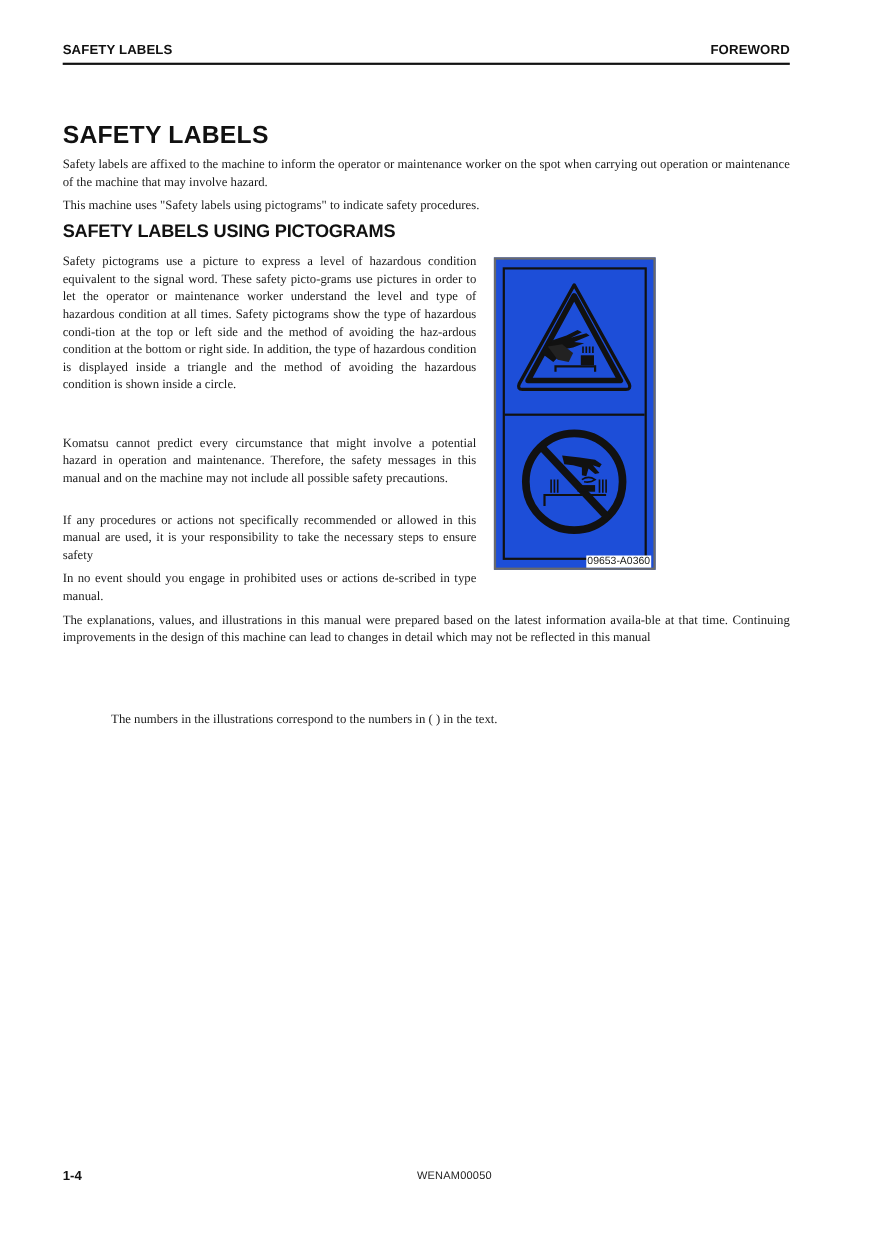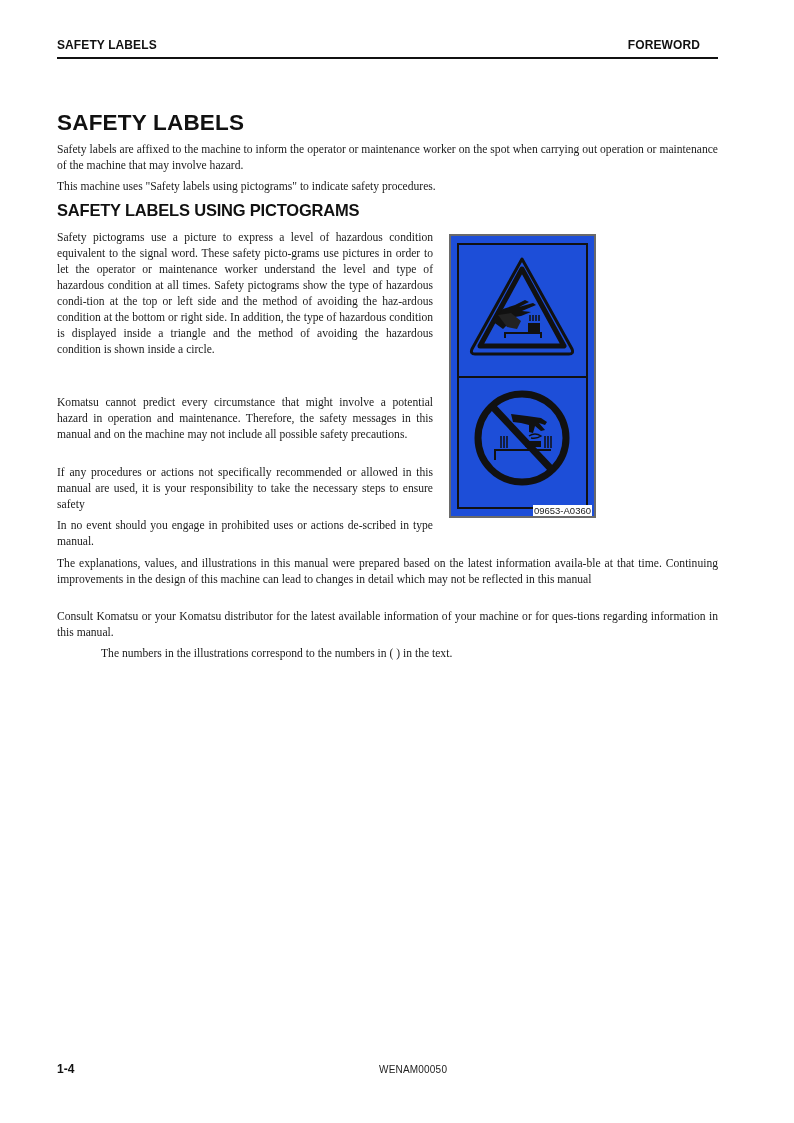--- a/index.html
+++ b/index.html
@@ -1,20 +1,20 @@
 <!DOCTYPE html>
 <html><head>
   <meta charset="utf-8">
   <style>
     html, body { margin: 0; padding: 0; background: #ffffff; }
     body { width: 794px; height: 1123px; position: relative; overflow: hidden; color: #111; font-family: "Liberation Sans", sans-serif; }
     .page { position: absolute; left: 0; top: 0; width: 794px; height: 1123px; }
     .running-header { position: absolute; left: 57px; top: 38px; width: 661px; height: 14px; font-family: "Liberation Sans", sans-serif; font-weight: bold; font-size: 12px; letter-spacing: 0.1px; }
     .running-header .left { position: absolute; left: 0; top: 0; }
-    .running-header .right { position: absolute; right: 18px; top: 0; }
+    .running-header .right { position: absolute; right: 0; top: 0; }
     .header-rule { position: absolute; left: 57px; top: 57px; width: 661px; height: 2px; background: #111; }
     h1.title { position: absolute; left: 57px; top: 110px; margin: 0; font-family: "Liberation Sans", sans-serif; font-weight: bold; font-size: 22.5px; letter-spacing: 0.2px; }
     .para { position: absolute; margin: 0; font-family: Liberation Serif, serif; font-size: 11.6px; line-height: 16px; text-align: justify; color: #1a1a1a; }
     .para.full { left: 57px; width: 661px; }
     .para.narrow { left: 57px; width: 376px; }
     h2.subtitle { position: absolute; left: 57px; top: 201px; margin: 0; font-family: "Liberation Sans", sans-serif; font-weight: bold; font-size: 16.5px; letter-spacing: -0.2px; }
     .figure { position: absolute; left: 449px; top: 234px; width: 147px; height: 284px; box-sizing: border-box; border: 2px solid #6a6a6a; background: #1d4ed8; }
     .figure .inner { position: absolute; left: 6px; top: 7px; width: 131px; height: 266px; box-sizing: border-box; border: 2px solid #111; }
     .figure .divider { position: absolute; left: 0; top: 131px; width: 100%; height: 2px; background: #111; }
     .figure .panel { position: absolute; left: 0; width: 100%; }
@@ -42,21 +42,20 @@
   <p class="para full" style="top:179px;">This machine uses "Safety labels using pictograms" to indicate safety procedures.</p>
 
   <h2 class="subtitle">SAFETY LABELS USING PICTOGRAMS</h2>
 
   <p class="para narrow" style="top:230px;">Safety pictograms use a picture to express a level of hazardous condition equivalent to the signal word. These safety picto-grams use pictures in order to let the operator or maintenance worker understand the level and type of hazardous condition at all times. Safety pictograms show the type of hazardous condi-tion at the top or left side and the method of avoiding the haz-ardous condition at the bottom or right side. In addition, the type of hazardous condition is displayed inside a triangle and the method of avoiding the hazardous condition is shown inside a circle.</p>
   <p class="para narrow" style="top:395px;">Komatsu cannot predict every circumstance that might involve a potential hazard in operation and maintenance. Therefore, the safety messages in this manual and on the machine may not include all possible safety precautions.</p>
   <p class="para narrow" style="top:465px;">If any procedures or actions not specifically recommended or allowed in this manual are used, it is your responsibility to take the necessary steps to ensure safety</p>
   <p class="para narrow" style="top:518px;">In no event should you engage in prohibited uses or actions de-scribed in type manual.</p>
 
   <p class="para full" style="top:556px;">The explanations, values, and illustrations in this manual were prepared based on the latest information availa-ble at that time. Continuing improvements in the design of this machine can lead to changes in detail which may not be reflected in this manual</p>
-  <p class="para full" style="top:609px;">Consult Komatsu or your Komatsu distributor for the latest available information of your machine or for ques-tions regarding information in this manual.</p>
   <p class="para full" style="top:646px;margin-left:44px;">The numbers in the illustrations correspond to the numbers in ( ) in the text.</p>
 
   <div class="figure">
     <div class="inner">
       <div class="panel top">
         <span>
           <svg width="127" height="131" viewBox="0 0 127 131">
 
             <path d="M63 14 L113 104 Q115 109 110 109 L16 109 Q11 109 13 104 Z" fill="none" stroke="#111" stroke-width="3" stroke-linejoin="round"></path>
             <path d="M63 24 L105 101 L21 101 Z" fill="none" stroke="#111" stroke-width="5" stroke-linejoin="round"></path>

